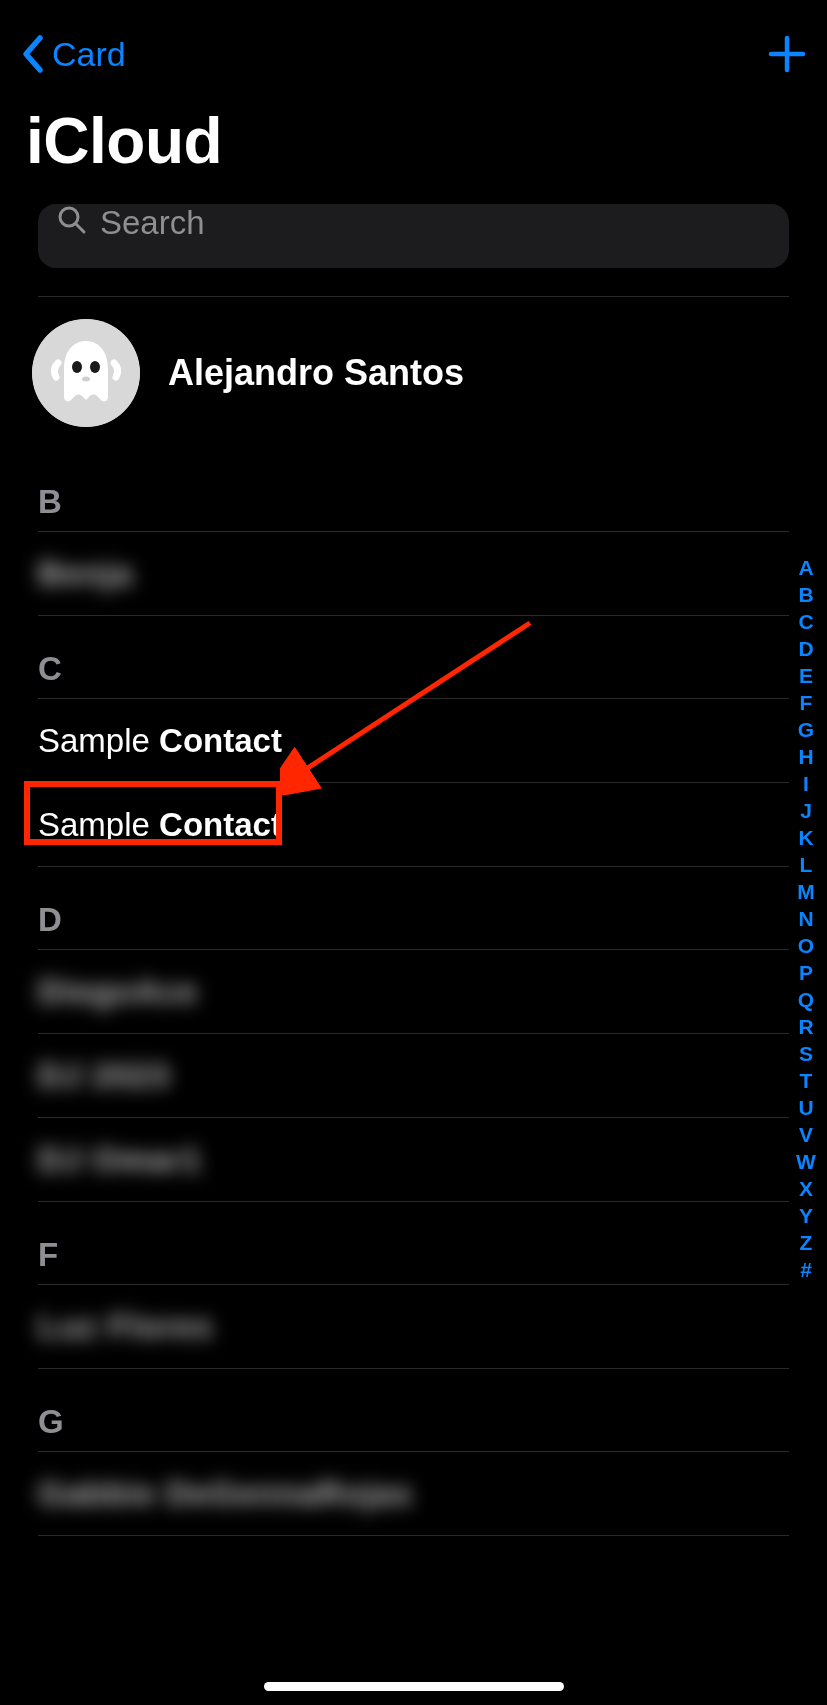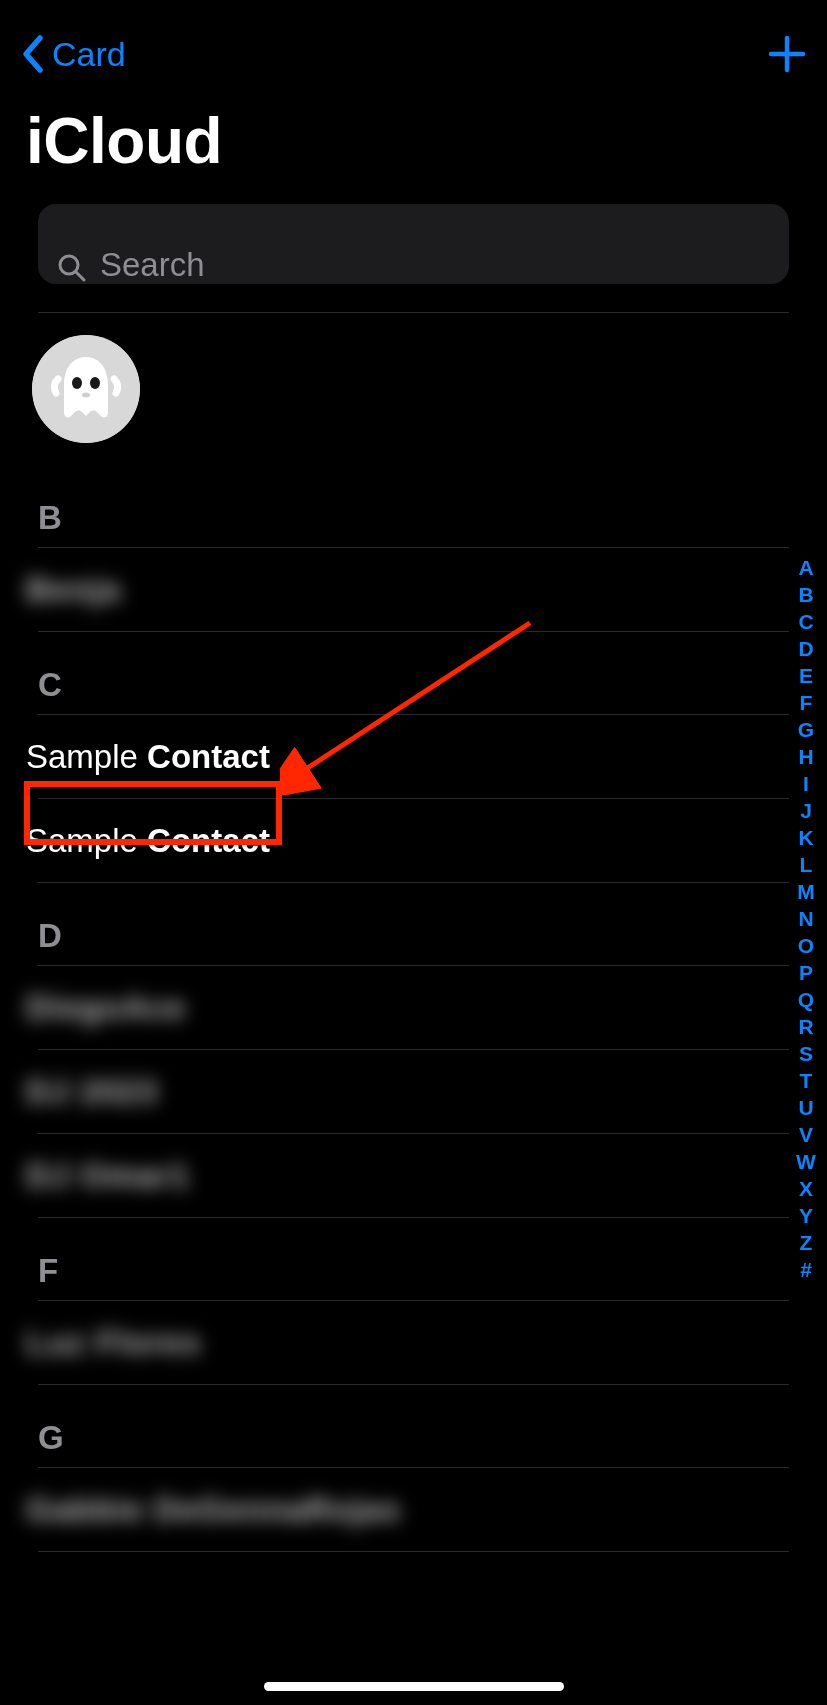--- a/index.html
+++ b/index.html
@@ -34,23 +34,23 @@
       font-weight: 700;
       padding: 24px 38px 12px 26px;
       letter-spacing: -0.5px;
     }
     .search-wrap {
       padding: 14px 38px 0 38px;
     }
     .search-bar {
       background: #1c1c1e;
       border-radius: 18px;
-      height: 80px;
-      display: flex;
-      align-items: flex-end;
+      height: 64px;
+      display: flex;
+      align-items: flex-start;
       padding: 0 18px;
       gap: 12px;
     }
     .search-icon svg { display: block; }
     .search-input {
       background: transparent;
       border: none;
       outline: none;
       color: #8e8e93;
       font-size: 33px;
@@ -93,21 +93,21 @@
     }
     .section-rule {
       border: none;
       border-top: 1px solid #2a2a2c;
       margin-left: 38px;
     }
     .contact-row {
       height: 84px;
       display: flex;
       align-items: center;
-      padding-left: 26px;
+      padding-left: 38px;
       border-bottom: 1px solid #2a2a2c;
       margin-left: 0;
       position: relative;
     }
     .contact-row .row-border {
       position: absolute;
       bottom: 0;
       left: 38px;
       right: 0;
       height: 1px;
@@ -214,20 +214,21 @@
       <circle cx="54" cy="54" r="54" fill="#d8d8d8"></circle>
       <path d="M54 22 C40 22 32 34 32 50 L32 78 C32 82 36 84 39 81 L43 77 C45 75 48 75 50 77 L54 81 L58 77 C60 75 63 75 65 77 L69 81 C72 84 76 82 76 78 L76 50 C76 34 68 22 54 22 Z" fill="#ffffff"></path>
       <ellipse cx="45" cy="48" rx="5" ry="6" fill="#1a1a1a"></ellipse>
       <ellipse cx="63" cy="48" rx="5" ry="6" fill="#1a1a1a"></ellipse>
       <ellipse cx="54" cy="60" rx="4" ry="2.5" fill="#cfcfcf"></ellipse>
       <path d="M24 58 Q20 50 26 44" stroke="#ffffff" stroke-width="7" stroke-linecap="round" fill="none"></path>
       <path d="M84 58 Q88 50 82 44" stroke="#ffffff" stroke-width="7" stroke-linecap="round" fill="none"></path>
     </svg>
   </div>
   <div class="my-card-text">
+    <div class="my-card-name">Alejandro Santos</div>
   </div>
 </div>
 
 <div id="sections-root" class="list-container">
     <div class="section">
       <div class="section-letter">B</div>
       <hr class="section-rule">
       <div class="contact-row">
         <div class="contact-name blurred">Benja</div>
         <div class="row-border"></div>

